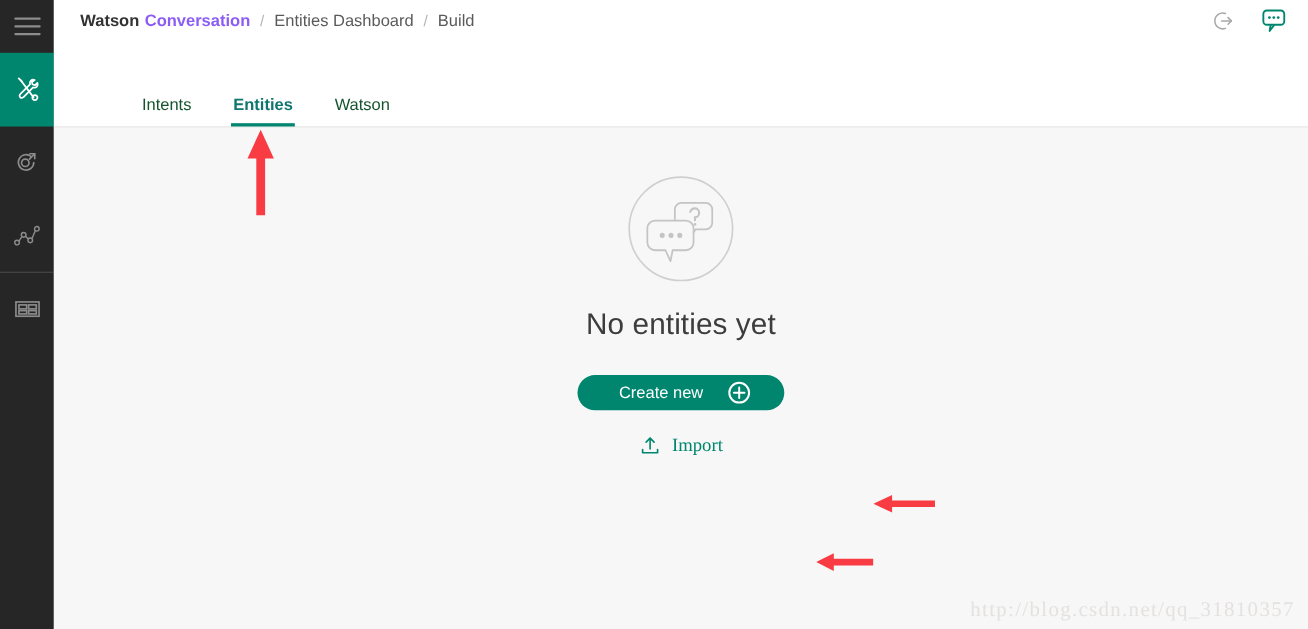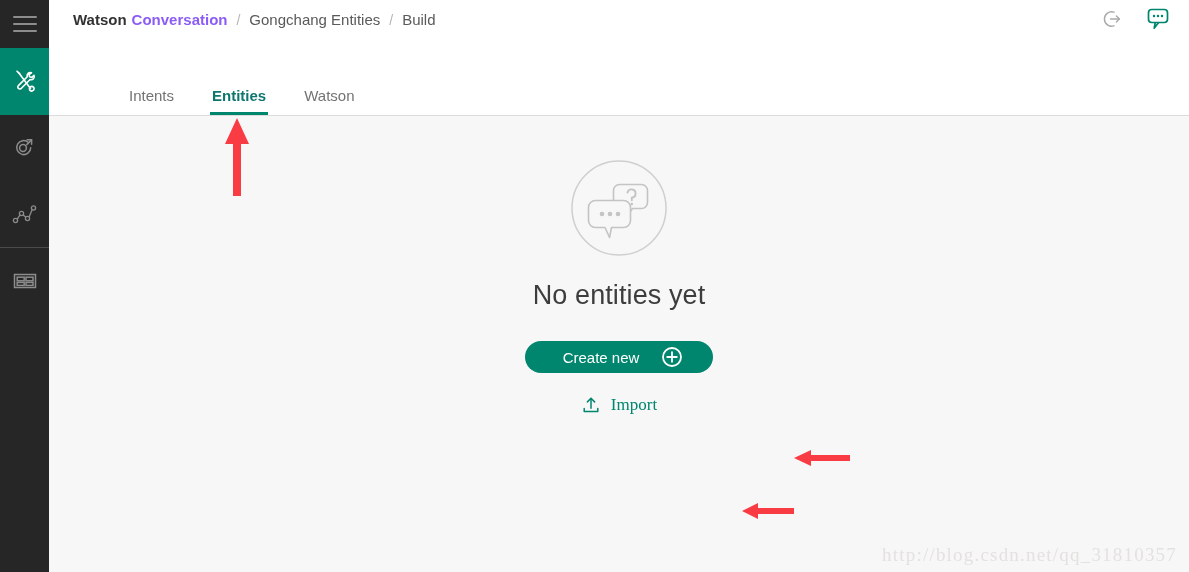--- a/index.html
+++ b/index.html
@@ -89,21 +89,21 @@
     min-height: 78px;
     background: #ffffff;
     border-bottom: 1px solid #dcdcdc;
     display: flex;
     align-items: flex-end;
     padding-left: 80px;
   }
   .tab {
     position: relative;
     font-size: 15px;
-    color: #737373;
+    color: #14532d;
     padding: 0 0 12px 0;
     margin-right: 38px;
     cursor: pointer;
     line-height: 1;
   }
   .tab.active { color: #0f766e; font-weight: bold; }
   .tab.active::after {
     content: "";
     position: absolute;
     left: -2px;
@@ -261,21 +261,21 @@
     <div class="rail-spacer"></div>
   </nav>
 
   <div class="pane">
 
     <header class="header">
       <div class="breadcrumb">
         <span class="crumb-product-strong">Watson</span>
         <span class="crumb-product-light">Conversation</span>
         <span class="crumb-sep">/</span>
-        <span class="crumb">Gongchang Entities</span>
+        <span class="crumb">Entities Dashboard</span>
         <span class="crumb-sep">/</span>
         <span class="crumb">Build</span>
       </div>
 
       <div class="header-spacer"></div>
 
       <div class="header-actions">
         <div class="hdr-btn">
           <svg width="22" height="22" viewBox="0 0 22 22">
             <g stroke="#a9a9a9" stroke-width="1.4" fill="none" stroke-linecap="round" stroke-linejoin="round">

